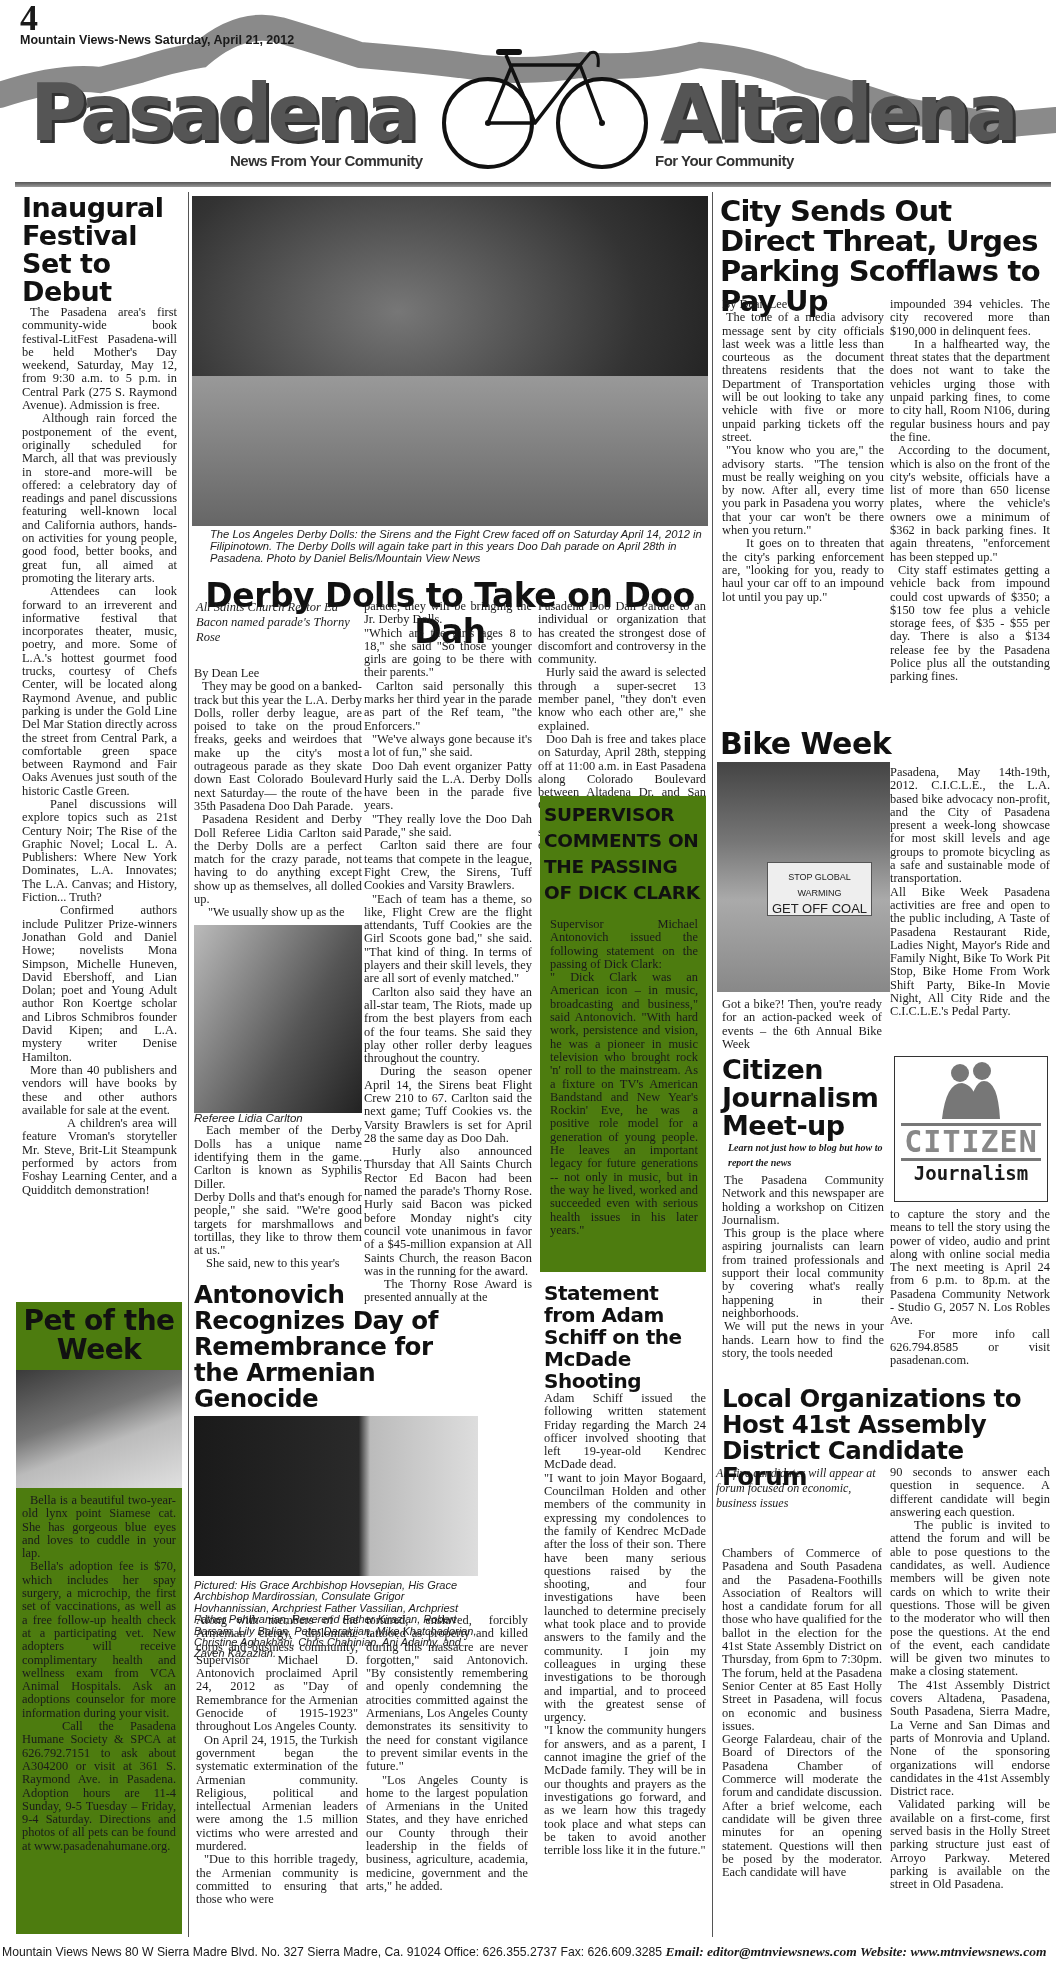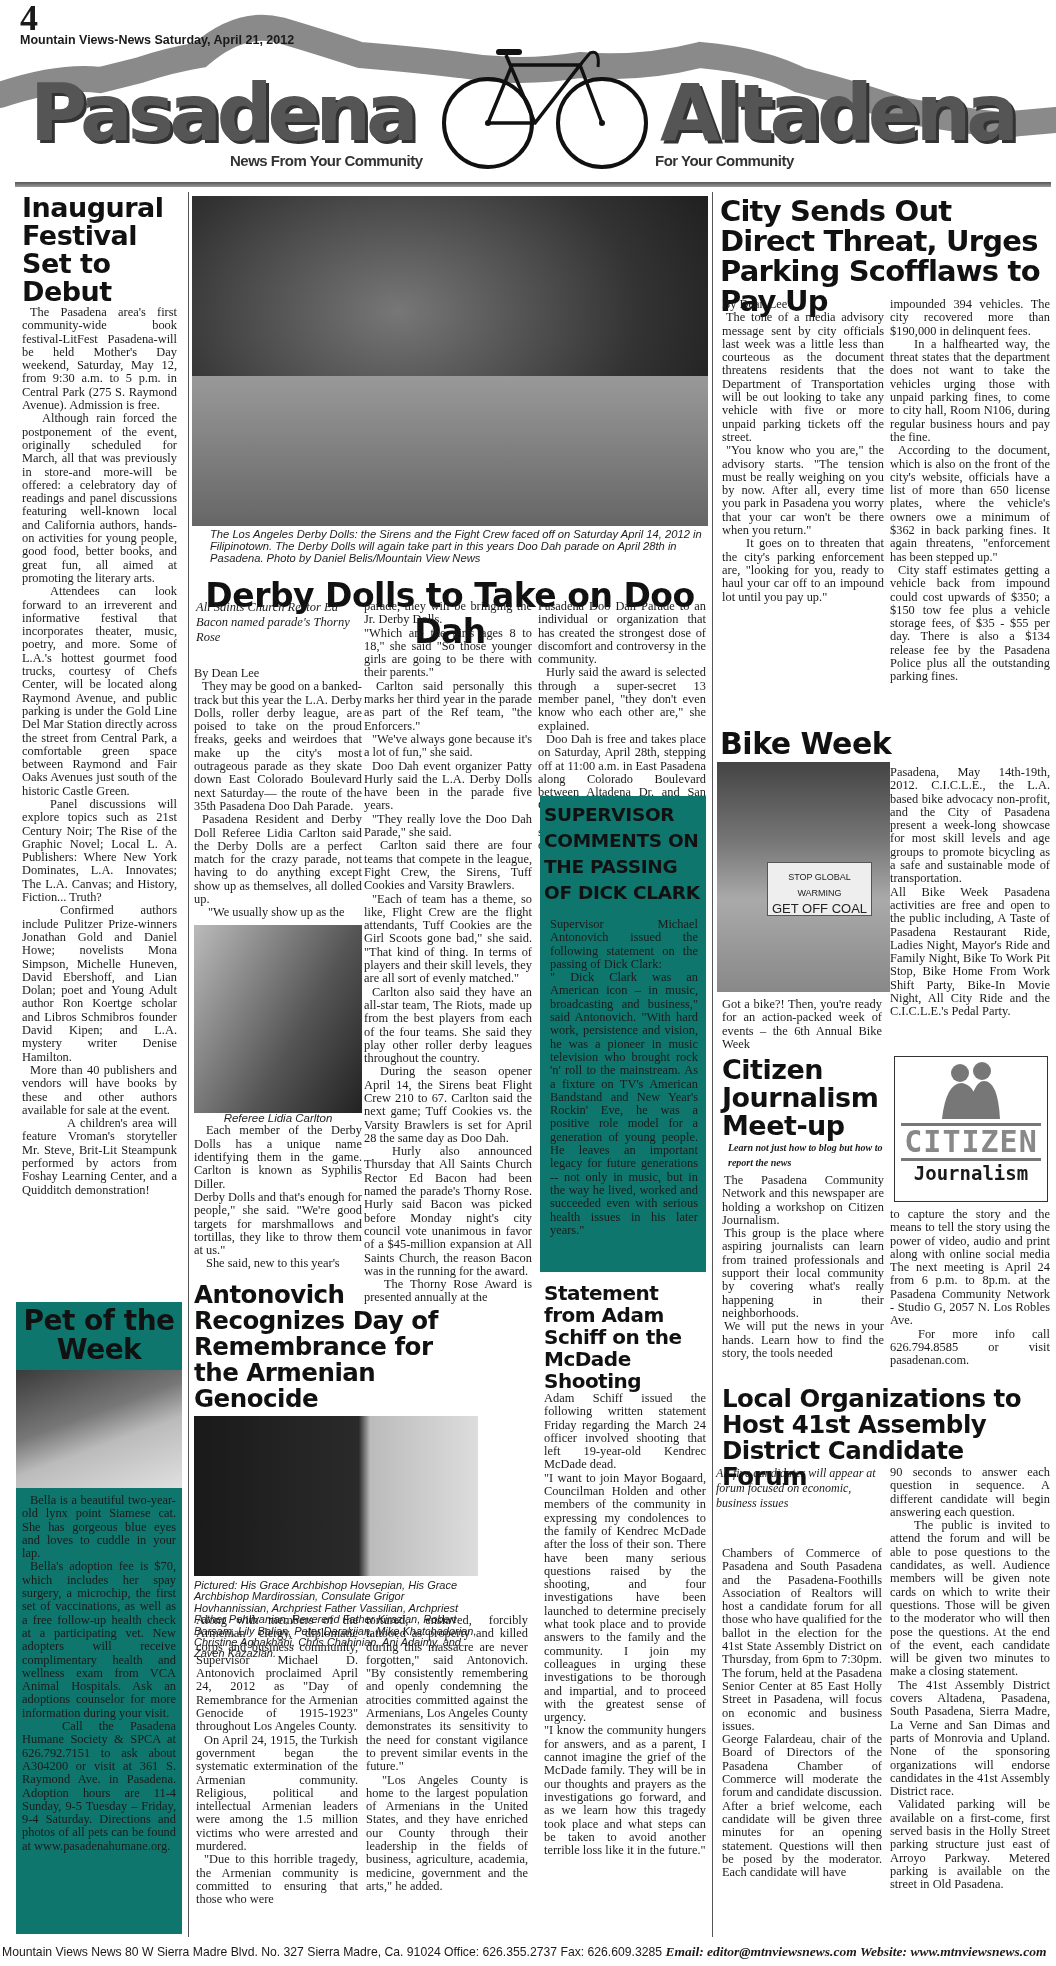--- a/index.html
+++ b/index.html
@@ -11,21 +11,21 @@
 
 .pagenum{left:20px;top:0;font-size:36px;font-weight:bold;font-family:"Liberation Serif",serif;line-height:36px}
 .dateline{left:20px;top:33px;font-size:12.5px;font-weight:bold;font-family:"Liberation Sans",sans-serif}
 .mast{left:0;top:0;width:1056px;height:180px}
 .mast-title{font-family:"DejaVu Sans",sans-serif;font-weight:bold;font-size:78px;color:#555;letter-spacing:-5px;text-shadow:3px 3px 0 #333}
 .mast-sub{font-family:"Liberation Sans",sans-serif;font-size:15px;font-weight:bold;color:#333;letter-spacing:-0.5px}
 .rule{left:15px;top:182px;width:1036px;height:5px;background:linear-gradient(#555,#999)}
 .vline{width:1px;background:#555}
 .photo{background:#444;overflow:hidden}
 .caption{font-family:"Liberation Sans",sans-serif;font-style:italic;font-size:11.2px;line-height:11.8px;color:#222}
-.gray{background:#0f766e}
+.gray{background:#4d7c0f}
 .footer{left:0;top:1944px;width:1056px;font-size:12.2px;font-family:"Liberation Sans",sans-serif;white-space:nowrap;padding-left:2px}
 .footer b{font-family:"Liberation Serif",serif;font-style:italic;font-size:13.5px}
 </style>
 </head>
 <body>
 
 <div class="abs mast">
   <svg class="abs" style="left:0;top:0" width="1056" height="180">
     <path d="M0 95 Q60 75 100 80 L140 70 Q170 60 200 55 Q240 20 280 30 Q330 45 360 55 Q420 60 460 65 Q520 75 580 65 Q640 70 700 55 Q760 60 800 80 Q860 95 900 110 Q960 120 1000 125 L1056 120" stroke="#8a8a8a" stroke-width="26" fill="none" stroke-linecap="round"></path>
   </svg>
@@ -76,21 +76,21 @@
   <div class="caption" style="margin-top:3px;padding-left:18px">The Los Angeles Derby Dolls: the Sirens and the Fight Crew faced off on Saturday April 14, 2012 in Filipinotown. The Derby Dolls will again take part in this years Doo Dah parade on April 28th in Pasadena. Photo by Daniel Belis/Mountain View News</div>
   <h1 class="hd" style="font-size:33px;line-height:36px;text-align:center;margin-top:14px">Derby Dolls to Take on Doo Dah</h1>
 </section>
 <div class="abs" style="left:194px;top:600px;width:168px">
   <div style="font-style:italic;font-size:12.5px;line-height:15px;padding-left:2px">All Saints Church Rector Ed Bacon named parade's Thorny Rose</div>
   <div class="txt" style="margin-top:22px">By Dean Lee</div>
   <p>They may be good on a banked-track but this year the L.A. Derby Dolls, roller derby league, are poised to take on the proud freaks, geeks and weirdoes that make up the city's most outrageous parade as they skate down East Colorado Boulevard next Saturday— the route of the 35th Pasadena Doo Dah Parade.</p>
   <p>Pasadena Resident and Derby Doll Referee Lidia Carlton said the Derby Dolls are a perfect match for the crazy parade, not having to do anything except show up as themselves, all dolled up.</p>
   <p style="text-indent:14px">"We usually show up as the</p>
   <div class="photo" style="margin-top:5px;height:188px;background:linear-gradient(120deg,#bbb,#555 60%,#222)"></div>
-  <div class="caption" style="text-align:center;font-size:11.5px">Referee Lidia Carlton</div>
+  <div class="caption" style="font-size:11.5px">Referee Lidia Carlton</div>
   <p style="text-indent:12px">Each member of the Derby Dolls has a unique name identifying them in the game. Carlton is known as Syphilis Diller.</p>
   <p style="text-indent:0">Derby Dolls and that's enough for people," she said. "We're good targets for marshmallows and tortillas, they like to throw them at us."</p>
   <p style="text-indent:12px">She said, new to this year's</p>
 </div>
 <div class="abs" style="left:364px;top:600px;width:168px">
   <p style="text-indent:0">parade, they will be bringing the Jr. Derby Dolls.</p>
   <p style="text-indent:0">"Which are the girls ages 8 to 18," she said "So those younger girls are going to be there with their parents."</p>
   <p style="text-indent:12px">Carlton said personally this marks her third year in the parade as part of the Ref team, "the Enforcers."</p>
   <p>"We've always gone because it's a lot of fun," she said.</p>
   <p>Doo Dah event organizer Patty Hurly said the L.A. Derby Dolls have been in the parade five years.</p>

